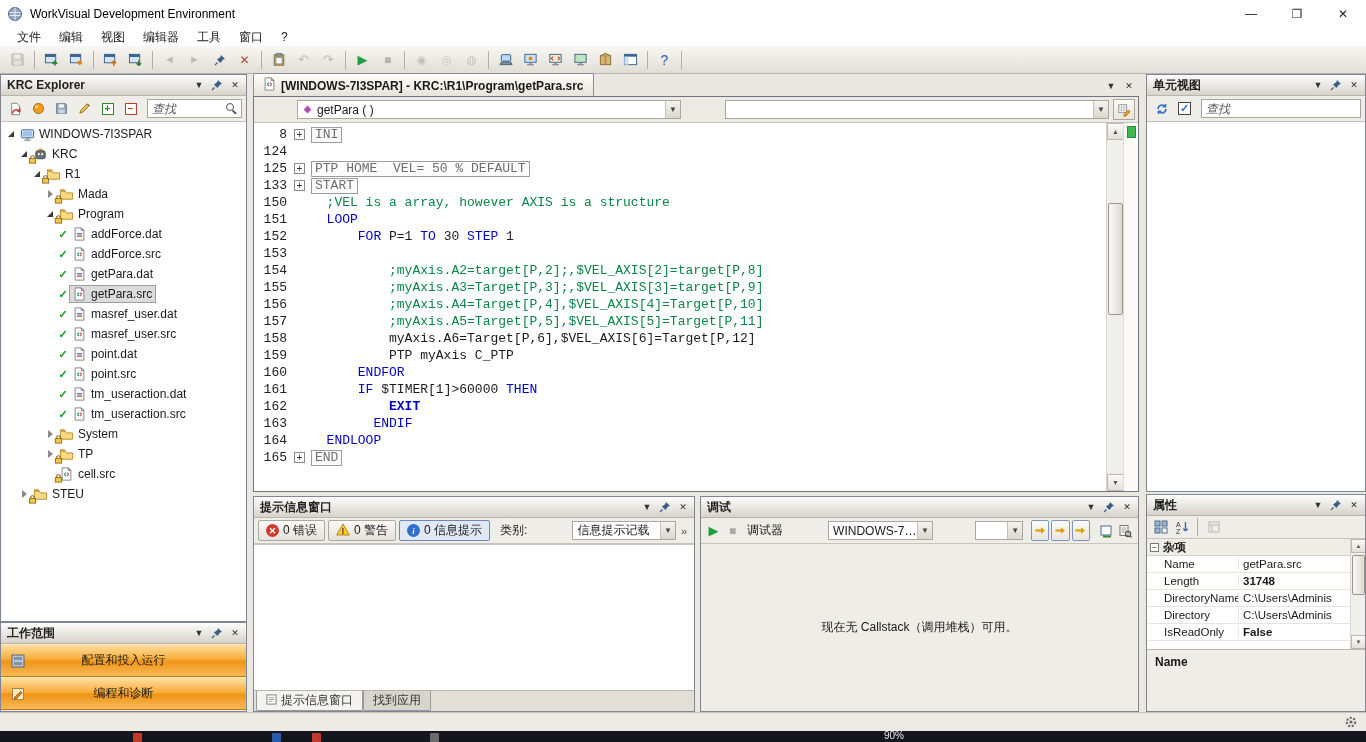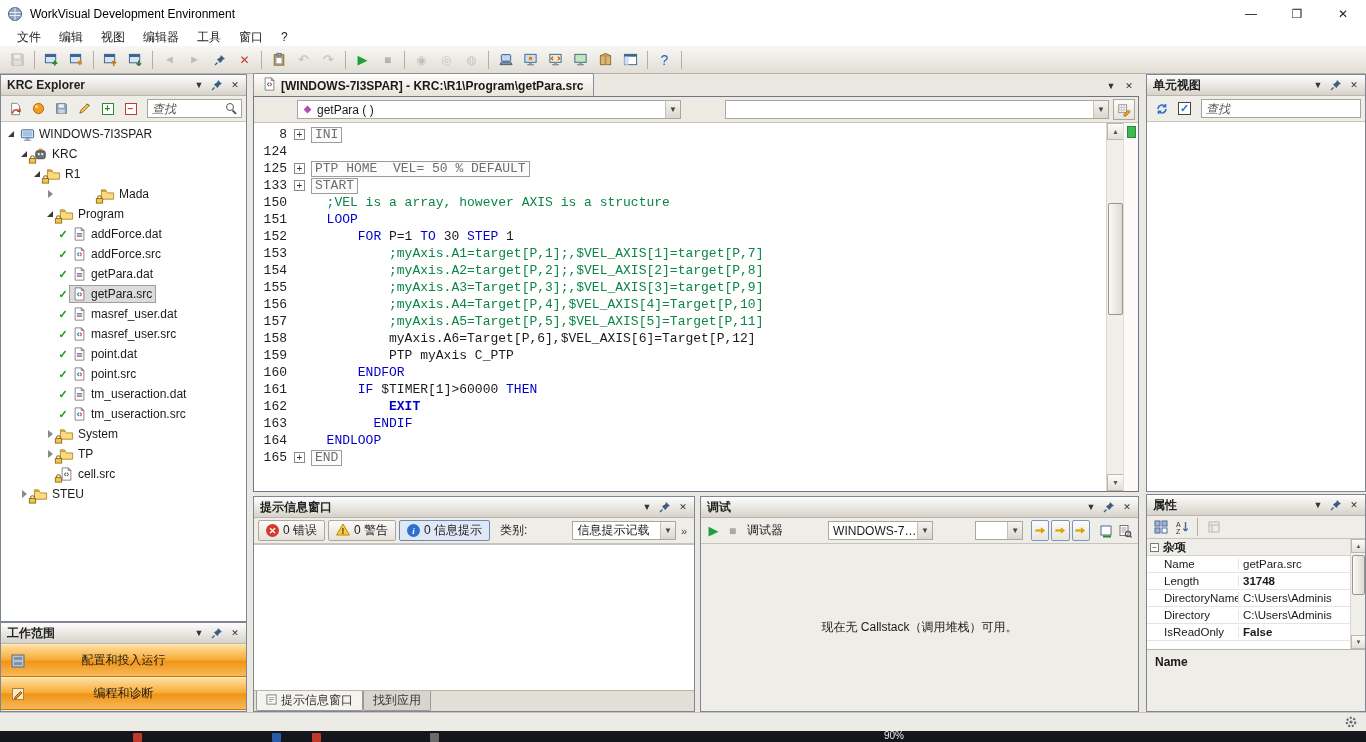--- a/index.html
+++ b/index.html
@@ -447,21 +447,21 @@
                       <path d="M1.5 4.5h5l1.4 1.8h6.6V13h-13z" fill="#FBD983" stroke="#B98C2A"></path>
                     </svg>
                     <svg class="lock" width="9" height="9" viewBox="0 0 10 10">
                       <rect x="1.5" y="4" width="7" height="5" fill="#F2C84B" stroke="#8A6A1C"></rect>
                       <path d="M3 4V2.8a2 2 0 0 1 4 0V4" fill="none" stroke="#8A6A1C" stroke-width="1.2"></path>
                     </svg>
                   </span>
                   <span class="tlabel">R1</span>
                 </span>
               </div>
-              <div class="tree-row" style="padding-left: 43px; gap: 41px;">
+              <div class="tree-row" style="padding-left: 43px;">
                 <span class="exp">
                   <span class="tri-closed"></span>
                 </span>
                 <span class="core">
                   <span class="ticon">
                     <svg width="15" height="15" viewBox="0 0 16 16">
                       <path d="M1.5 4.5V3h4.2l1.2 1.5z" fill="#FBD983" stroke="#B98C2A"></path>
                       <path d="M1.5 4.5h5l1.4 1.8h6.6V13h-13z" fill="#FBD983" stroke="#B98C2A"></path>
                     </svg>
                     <svg class="lock" width="9" height="9" viewBox="0 0 10 10">
@@ -818,21 +818,20 @@
                 <span class="ct"><span class="sc ">  </span><span class="sc k">LOOP</span></span>
               </div>
               <div class="code-line">
                 <span class="ln">152</span>
                 <span class="fold"></span>
                 <span class="ct"><span class="sc ">      </span><span class="sc k">FOR</span><span class="sc "> P=1 </span><span class="sc k">TO</span><span class="sc "> 30 </span><span class="sc k">STEP</span><span class="sc "> 1</span></span>
               </div>
               <div class="code-line">
                 <span class="ln">153</span>
                 <span class="fold"></span>
-                <span class="ct"><span class="sc c">          ;myAxis.A1=target[P,1];,$VEL_AXIS[1]=target[P,7]</span></span>
               </div>
               <div class="code-line">
                 <span class="ln">154</span>
                 <span class="fold"></span>
                 <span class="ct"><span class="sc c">          ;myAxis.A2=target[P,2];,$VEL_AXIS[2]=target[P,8]</span></span>
               </div>
               <div class="code-line">
                 <span class="ln">155</span>
                 <span class="fold"></span>
                 <span class="ct"><span class="sc c">          ;myAxis.A3=Target[P,3];,$VEL_AXIS[3]=target[P,9]</span></span>

